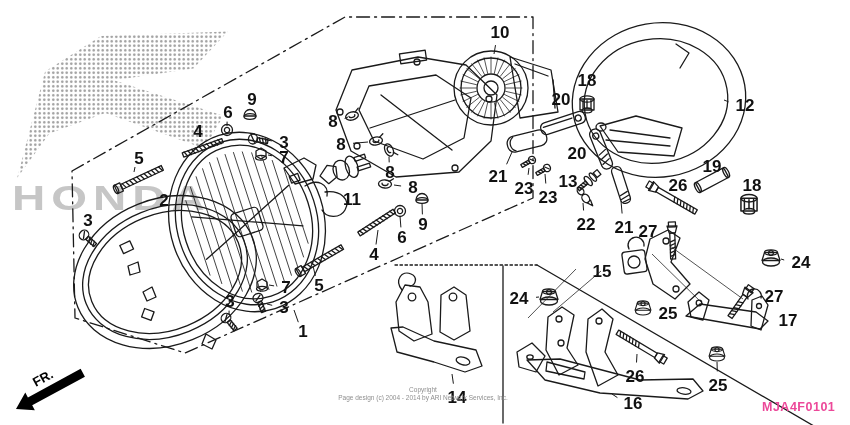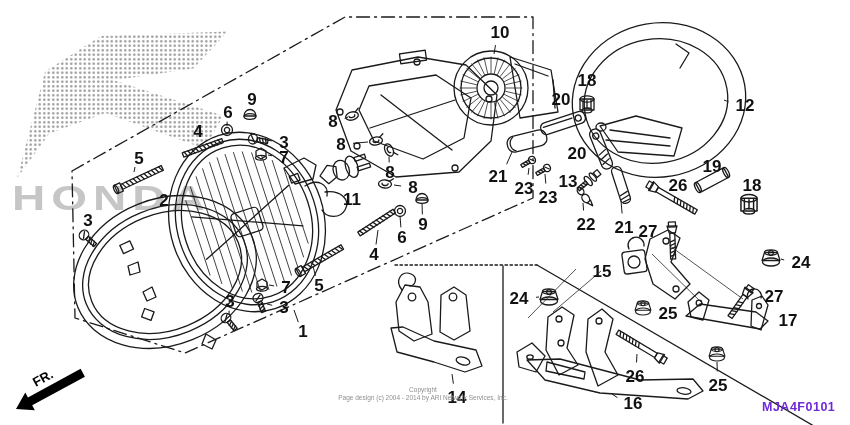--- a/index.html
+++ b/index.html
@@ -8,21 +8,21 @@
   #wing{position:absolute;left:15px;top:30px;width:215px;height:148px;
         background-image:radial-gradient(#8f8f8f 1.1px, rgba(0,0,0,0) 1.4px);
         background-size:4.5px 4.5px;opacity:.85;
         clip-path:polygon(1% 100%,14% 28%,40% 4%,99% 1%,83% 26%,46% 34%,97% 58%,88% 80%,42% 56%,16% 70%);}
   #honda-wm{position:absolute;left:12px;top:176px;font-size:46px;font-weight:bold;
         letter-spacing:6px;color:#c6c6c6;transform:scaleY(.78);transform-origin:top left;
         white-space:nowrap;}
   #copy{position:absolute;left:330px;top:386px;width:186px;text-align:center;
         font-size:6.5px;line-height:7.5px;color:#8f8f8f;}
   #code{position:absolute;left:762px;top:400px;font-size:12.5px;font-weight:bold;
-        color:#6d28d9;letter-spacing:.5px;}
+        color:#ec4899;letter-spacing:.5px;}
   svg{position:absolute;left:0;top:0;}
   .ln,.ln *{stroke:#1a1a1a;stroke-width:1.3;stroke-linecap:round;stroke-linejoin:round;fill:none;}
   .thin,.thin *{stroke:#1a1a1a;stroke-width:.75;fill:none;}
   text{stroke:none !important;}
 </style>
 </head>
 <body>
 
 <div id="stage">
   <div id="wing"></div>

